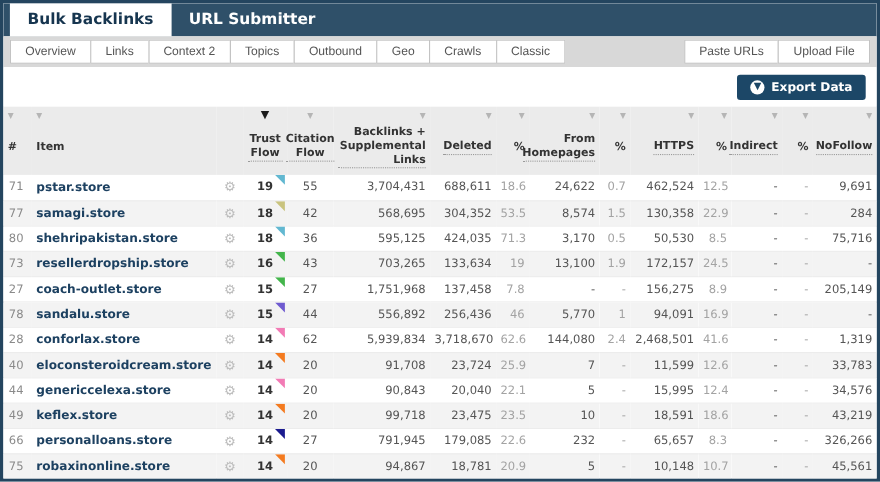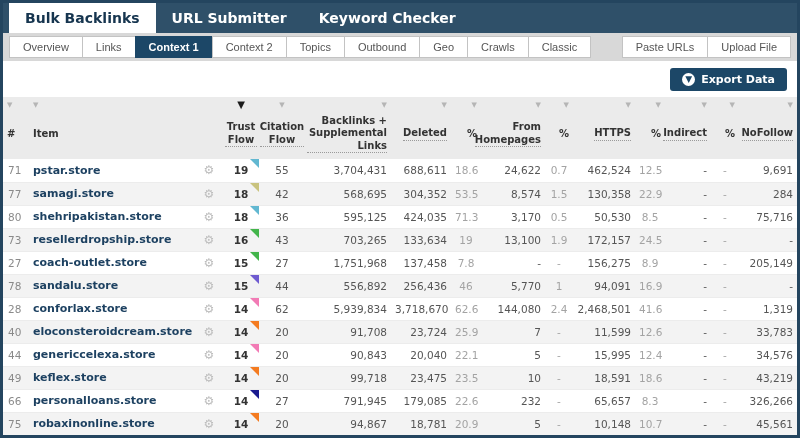--- a/index.html
+++ b/index.html
@@ -43,38 +43,36 @@
   tbody tr{ height:23px; }
   tbody tr.odd{ background:#fff; }
   tbody tr.even{ background:#f3f3f3; }
   tbody td{ font-size:10.5px; color:#555; padding:2px 4px; border-bottom:1px solid #ececec; white-space:nowrap; overflow:hidden; vertical-align:middle; }
   td.al-left{ text-align:left; } td.al-center{ text-align:center; } td.al-right{ text-align:right; }
   td.col-num{ color:#8a8a8a; padding-left:5px; }
   td.col-item a{ color:#1d4161; font-weight:bold; text-decoration:none; font-size:11px; }
   .gear{ color:#bdbdbd; font-size:12px; cursor:pointer; }
   td.col-tf{ position:relative; font-weight:bold; color:#333; }
   .tf-corner{ position:absolute; top:0; right:2px; width:0; height:0; border-left:9px solid transparent; border-top:9px solid #ccc; }
-  td.pct{ color:#a3a3a3;text-align:center; }
+  td.pct{ color:#a3a3a3; }
 </style>
 </head>
 <body>
 
 <div class="frame" style="--accent: #1c4767; --topbar: #2f5069;">
 
   <div class="topnav">
       <div class="top-tab active">Bulk Backlinks</div>
       <div class="top-tab">URL Submitter</div>
-      <div class="top-tab">Keyword Checker</div>
     </div>
 
   <div class="tabstrip">
     <div class="tabgroup">
         <button class="tab">Overview</button>
         <button class="tab">Links</button>
-        <button class="tab active">Context 1</button>
         <button class="tab">Context 2</button>
         <button class="tab">Topics</button>
         <button class="tab">Outbound</button>
         <button class="tab">Geo</button>
         <button class="tab">Crawls</button>
         <button class="tab">Classic</button>
       </div>
     <div class="tabgroup">
       <button class="tab">Paste URLs</button>
       <button class="tab">Upload File</button>

